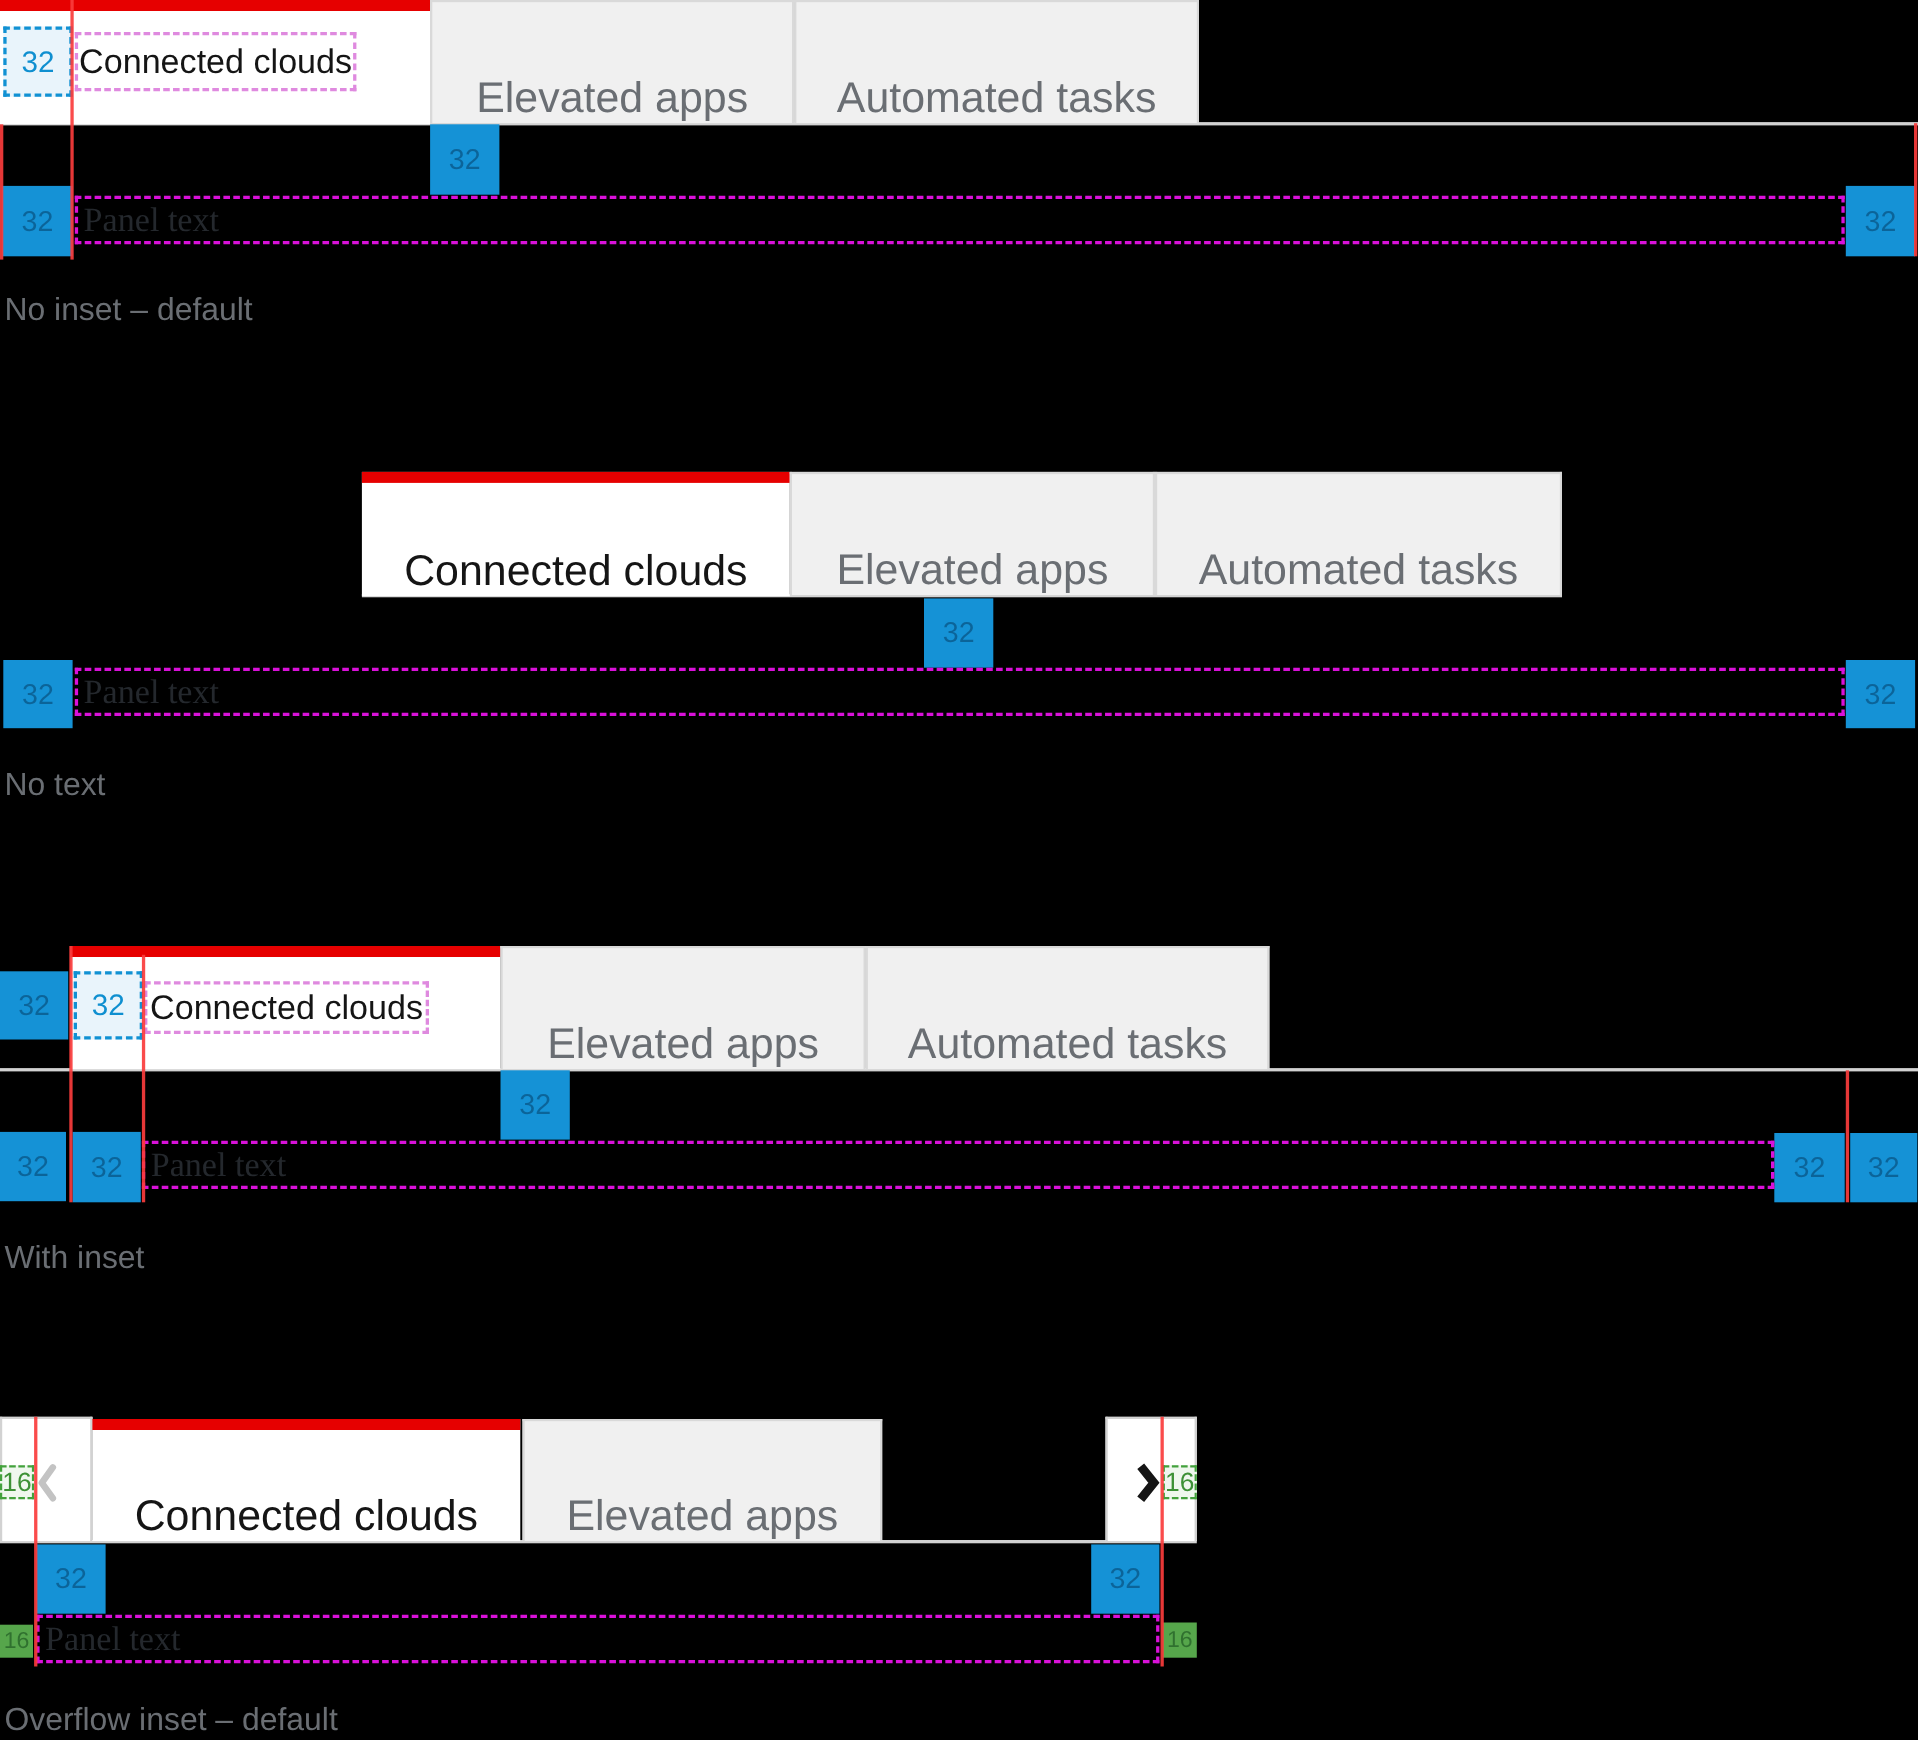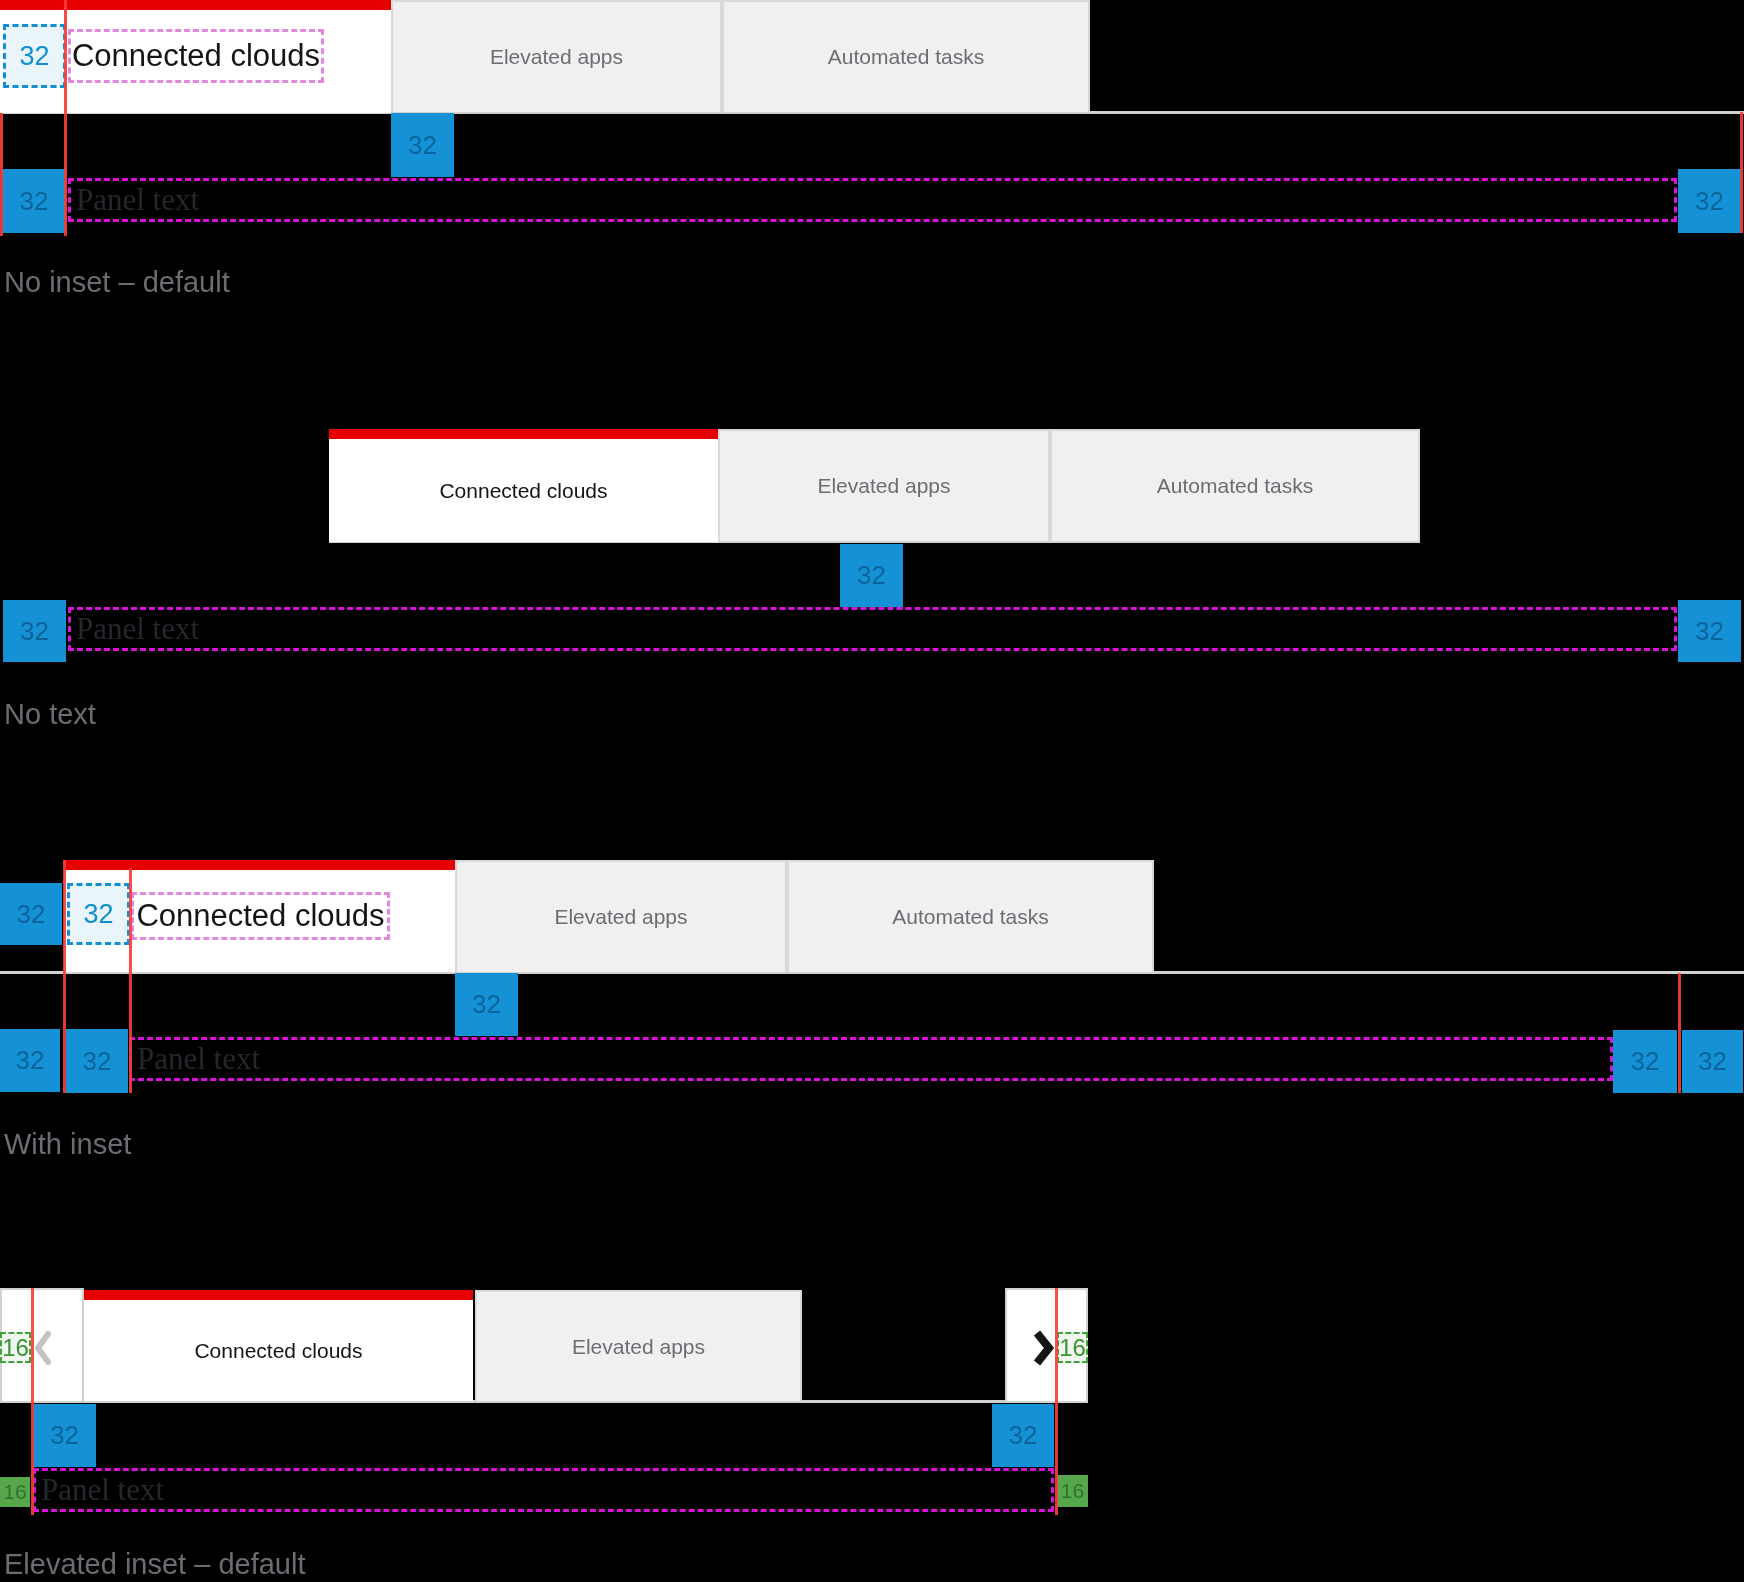--- a/index.html
+++ b/index.html
@@ -1,20 +1,20 @@
 <!DOCTYPE html>
 <html><head>
 <meta charset="utf-8">
 <style>
   html,body{margin:0;padding:0;background:#000;}
   .canvas{position:relative;width:1744px;height:1582px;background:#000;overflow:hidden;
           font-family:"Liberation Sans",sans-serif;}
   .abs{position:absolute;box-sizing:border-box;}
   
-  .tab{display:flex;align-items:center;justify-content:center;font-size:21px;white-space:nowrap;}
+  .tab{display:flex;align-items:flex-end;justify-content:center;font-size:39px;white-space:nowrap;}
   .tab.active{background:#ffffff;border-top:10px solid #e60000;color:#151515;}
   .tab.inactive{background:#f0f0f0;color:#6a6e73;border:2px solid #d9d9d9;border-bottom:none;}
   .tab.truncated{justify-content:flex-start;padding-left:58px;overflow:hidden;}
   .scrollzone{background:#ffffff;border:2px solid #d2d2d2;border-bottom:none;}
   
   .hline{background:#d2d2d2;}
   .redline{width:3px;background:rgba(250,60,60,0.92);z-index:30;}
   .sq{background:#1592d6;display:flex;align-items:center;justify-content:center;
       font-size:26px;color:rgba(0,45,80,0.45);z-index:20;}
   .sq.green{background:#56a64b;font-size:21px;color:rgba(10,60,20,0.5);}
@@ -199,16 +199,16 @@
   </div>
 
   <div class="abs sq green" style="left:0;top:1477px;width:30px;height:30px;">
       <span>16</span>
     </div>
   <div class="abs sq green" style="left:1057px;top:1475px;width:31px;height:32px;">
       <span>16</span>
     </div>
 
   <div class="abs slabel" style="left:4px;top:1548px;">
-    <span>Elevated inset – </span><b>default</b>
+    <span>Overflow inset – </span><b>default</b>
   </div>
 
 </div>
 
 </body></html>

